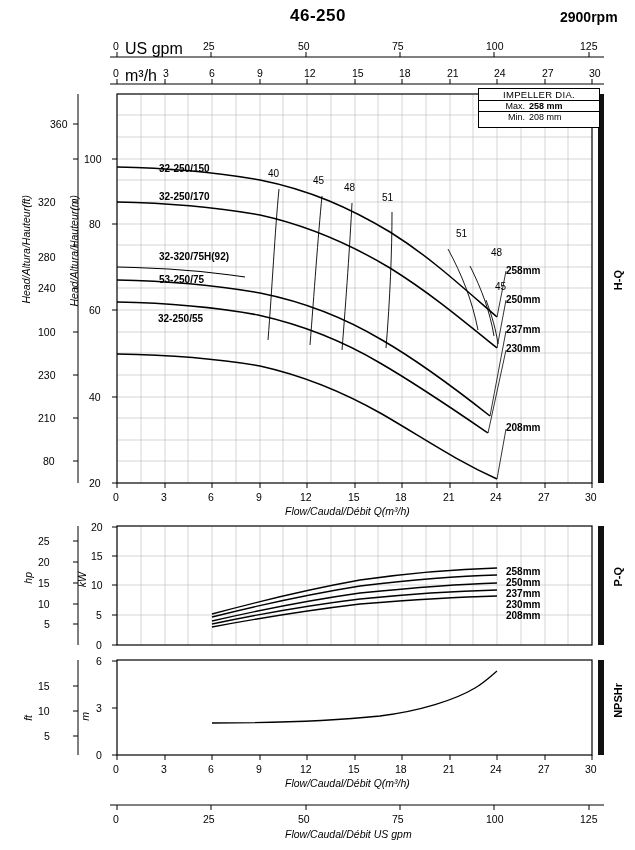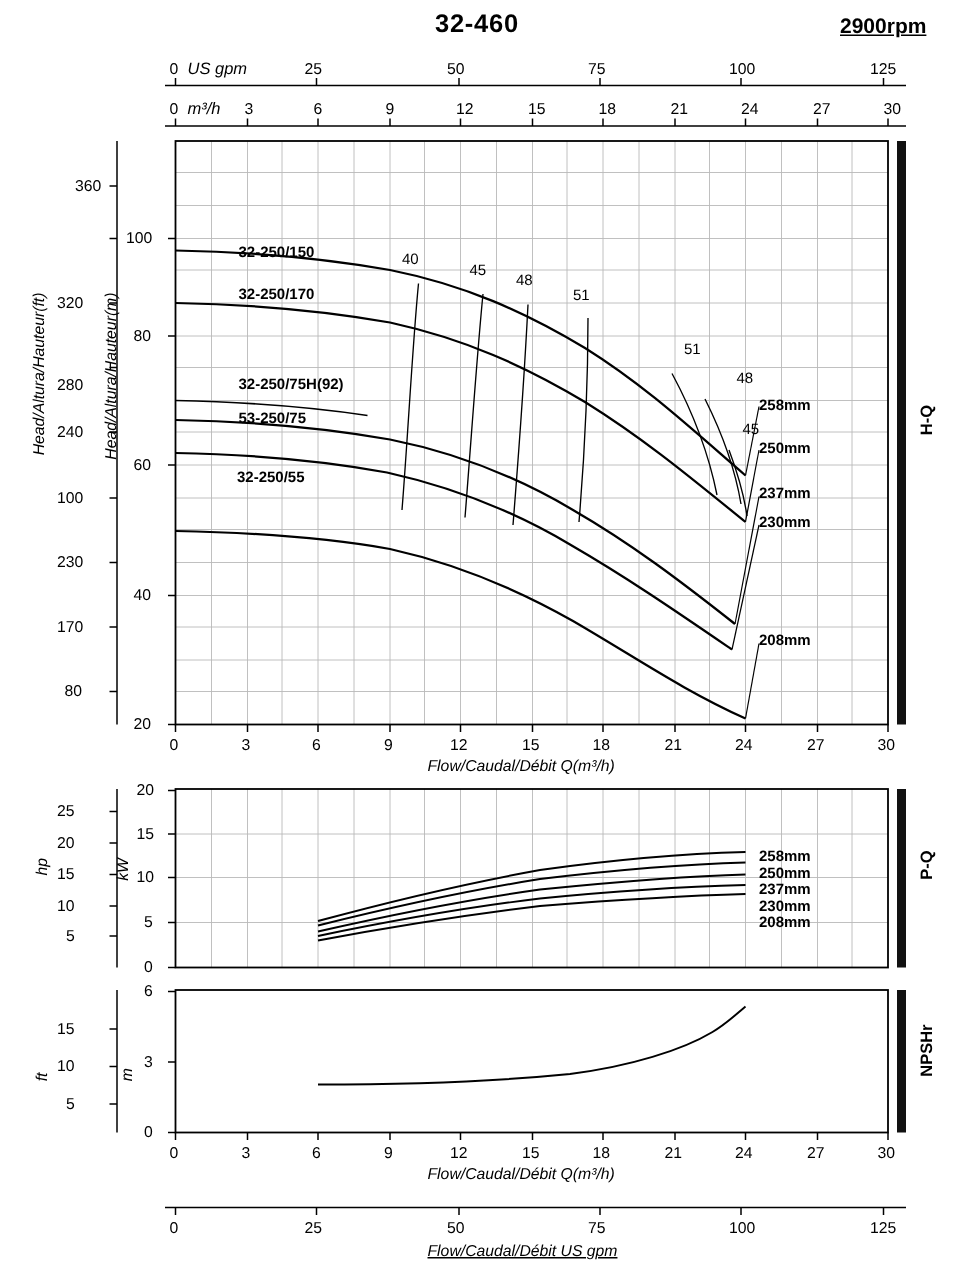--- a/index.html
+++ b/index.html
@@ -1,42 +1,42 @@
 <!DOCTYPE html>
 <html><head>
 <meta charset="utf-8">
 <style>
   html,body{margin:0;padding:0;background:#ffffff;}
   body{width:635px;height:850px;position:relative;font-family:"Liberation Sans",sans-serif;color:#000;}
   .abs{position:absolute;}
   #root{position:relative;width:635px;height:850px;overflow:hidden;}
 
   .ttl{font-weight:bold;font-size:17px;letter-spacing:.5px;}
-  .rpm{font-weight:bold;font-size:14px;text-decoration:underline;}
+  .rpm{font-weight:bold;font-size:14px;}
 
   .tick-lbl{font-size:10.5px;}
-  .axis-unit{font-size:11px;font-style:italic;}
+  .axis-unit{font-size:16px;}
   .axis-name{font-size:10.5px;font-style:italic;}
   .curve-lbl{font-size:10px;font-weight:bold;margin-left:34px;}
   .dia-lbl{font-size:10px;font-weight:bold;}
   .eff-lbl{font-size:10px;}
   .side-lbl{font-size:11px;font-weight:bold;}
   .vert{writing-mode:vertical-rl;transform:rotate(180deg);}
   .box-ttl{font-size:9.5px;letter-spacing:.3px;}
   .box-row{font-size:9px;}
   .b{font-weight:bold;}
 
   svg{display:block;}
 </style>
 </head>
 <body>
 
 <div id="root">
 
-  <div class="abs ttl" style="left:290px;top:6px;">32-460</div>
+  <div class="abs ttl" style="left:290px;top:6px;">46-250</div>
   <div class="abs rpm" style="left:560px;top:9px;">2900rpm</div>
 
   <div class="abs axis-unit" style="left:125px;top:40px;">US gpm</div>
   <div class="abs axis-unit" style="left:125px;top:67px;">m³/h</div>
 
   <div class="abs tick-lbl" style="left:113px;top:40px;">0</div>
   <div class="abs tick-lbl" style="left:203px;top:40px;">25</div>
   <div class="abs tick-lbl" style="left:298px;top:40px;">50</div>
   <div class="abs tick-lbl" style="left:392px;top:40px;">75</div>
   <div class="abs tick-lbl" style="left:486px;top:40px;">100</div>
@@ -270,23 +270,34 @@
     <g stroke="#000" stroke-width="1">
       <line x1="117" y1="805" x2="117" y2="810"></line>
         <line x1="211" y1="805" x2="211" y2="810"></line>
       <line x1="306" y1="805" x2="306" y2="810"></line>
         <line x1="400" y1="805" x2="400" y2="810"></line>
       <line x1="494" y1="805" x2="494" y2="810"></line>
         <line x1="589" y1="805" x2="589" y2="810"></line>
     </g>
   </svg>
 
+  <div class="abs" style="left:478px;top:88px;width:120px;height:38px;border:1px solid #000;background:#fff;">
+    <div style="text-align:center;border-bottom:1px solid #000;" class="box-ttl">IMPELLER DIA.</div>
+    <div style="display:flex;border-bottom:1px solid #000;">
+      <span class="box-row" style="width:46px;text-align:right;padding-right:4px;">Max.</span>
+      <span class="box-row b">258 mm</span>
+    </div>
+    <div style="display:flex;">
+      <span class="box-row" style="width:46px;text-align:right;padding-right:4px;">Min.</span>
+      <span class="box-row">208 mm</span>
+    </div>
+  </div>
 
   <div class="abs tick-lbl" style="left:43px;top:455px;">80</div>
-  <div class="abs tick-lbl" style="left:38px;top:412px;">170</div>
+  <div class="abs tick-lbl" style="left:38px;top:412px;">210</div>
   <div class="abs tick-lbl" style="left:38px;top:369px;">230</div>
   <div class="abs tick-lbl" style="left:38px;top:326px;">100</div>
   <div class="abs tick-lbl" style="left:38px;top:282px;">240</div>
   <div class="abs tick-lbl" style="left:38px;top:239px;margin-top:12px;">280</div>
   <div class="abs tick-lbl" style="left:38px;top:196px;">320</div>
   <div class="abs tick-lbl" style="left:50px;top:118px;">360</div>
 
   <div class="abs tick-lbl" style="left:89px;top:477px;">20</div>
   <div class="abs tick-lbl" style="left:89px;top:391px;">40</div>
   <div class="abs tick-lbl" style="left:89px;top:304px;">60</div>
@@ -304,21 +315,21 @@
   <div class="abs tick-lbl" style="left:348px;top:491px;">15</div>
   <div class="abs tick-lbl" style="left:395px;top:491px;">18</div>
   <div class="abs tick-lbl" style="left:443px;top:491px;">21</div>
   <div class="abs tick-lbl" style="left:490px;top:491px;">24</div>
   <div class="abs tick-lbl" style="left:538px;top:491px;">27</div>
   <div class="abs tick-lbl" style="left:585px;top:491px;">30</div>
   <div class="abs axis-name" style="left:285px;top:505px;">Flow/Caudal/Débit Q(m³/h)</div>
 
   <div class="abs curve-lbl" style="left:125px;top:163px;">32-250/150</div>
   <div class="abs curve-lbl" style="left:125px;top:191px;">32-250/170</div>
-  <div class="abs curve-lbl" style="left:125px;top:251px;">32-250/75H(92)</div>
+  <div class="abs curve-lbl" style="left:125px;top:251px;">32-320/75H(92)</div>
   <div class="abs curve-lbl" style="left:125px;top:274px;">53-250/75</div>
   <div class="abs curve-lbl" style="left:124px;top:313px;">32-250/55</div>
 
   <div class="abs eff-lbl" style="left:268px;top:168px;">40</div>
   <div class="abs eff-lbl" style="left:313px;top:175px;">45</div>
   <div class="abs eff-lbl" style="left:344px;top:182px;">48</div>
   <div class="abs eff-lbl" style="left:382px;top:192px;">51</div>
   <div class="abs eff-lbl" style="left:456px;top:228px;">51</div>
   <div class="abs eff-lbl" style="left:491px;top:247px;">48</div>
   <div class="abs eff-lbl" style="left:495px;top:281px;">45</div>
@@ -375,15 +386,15 @@
   <div class="abs tick-lbl" style="left:538px;top:763px;">27</div>
   <div class="abs tick-lbl" style="left:585px;top:763px;">30</div>
   <div class="abs axis-name" style="left:285px;top:777px;">Flow/Caudal/Débit Q(m³/h)</div>
 
   <div class="abs tick-lbl" style="left:113px;top:813px;">0</div>
   <div class="abs tick-lbl" style="left:203px;top:813px;">25</div>
   <div class="abs tick-lbl" style="left:298px;top:813px;">50</div>
   <div class="abs tick-lbl" style="left:392px;top:813px;">75</div>
   <div class="abs tick-lbl" style="left:486px;top:813px;">100</div>
   <div class="abs tick-lbl" style="left:580px;top:813px;">125</div>
-  <div class="abs axis-name" style="left:285px;top:828px;text-decoration:underline;">Flow/Caudal/Débit  US gpm</div>
+  <div class="abs axis-name" style="left:285px;top:828px;">Flow/Caudal/Débit  US gpm</div>
 
 </div>
 
 </body></html>

